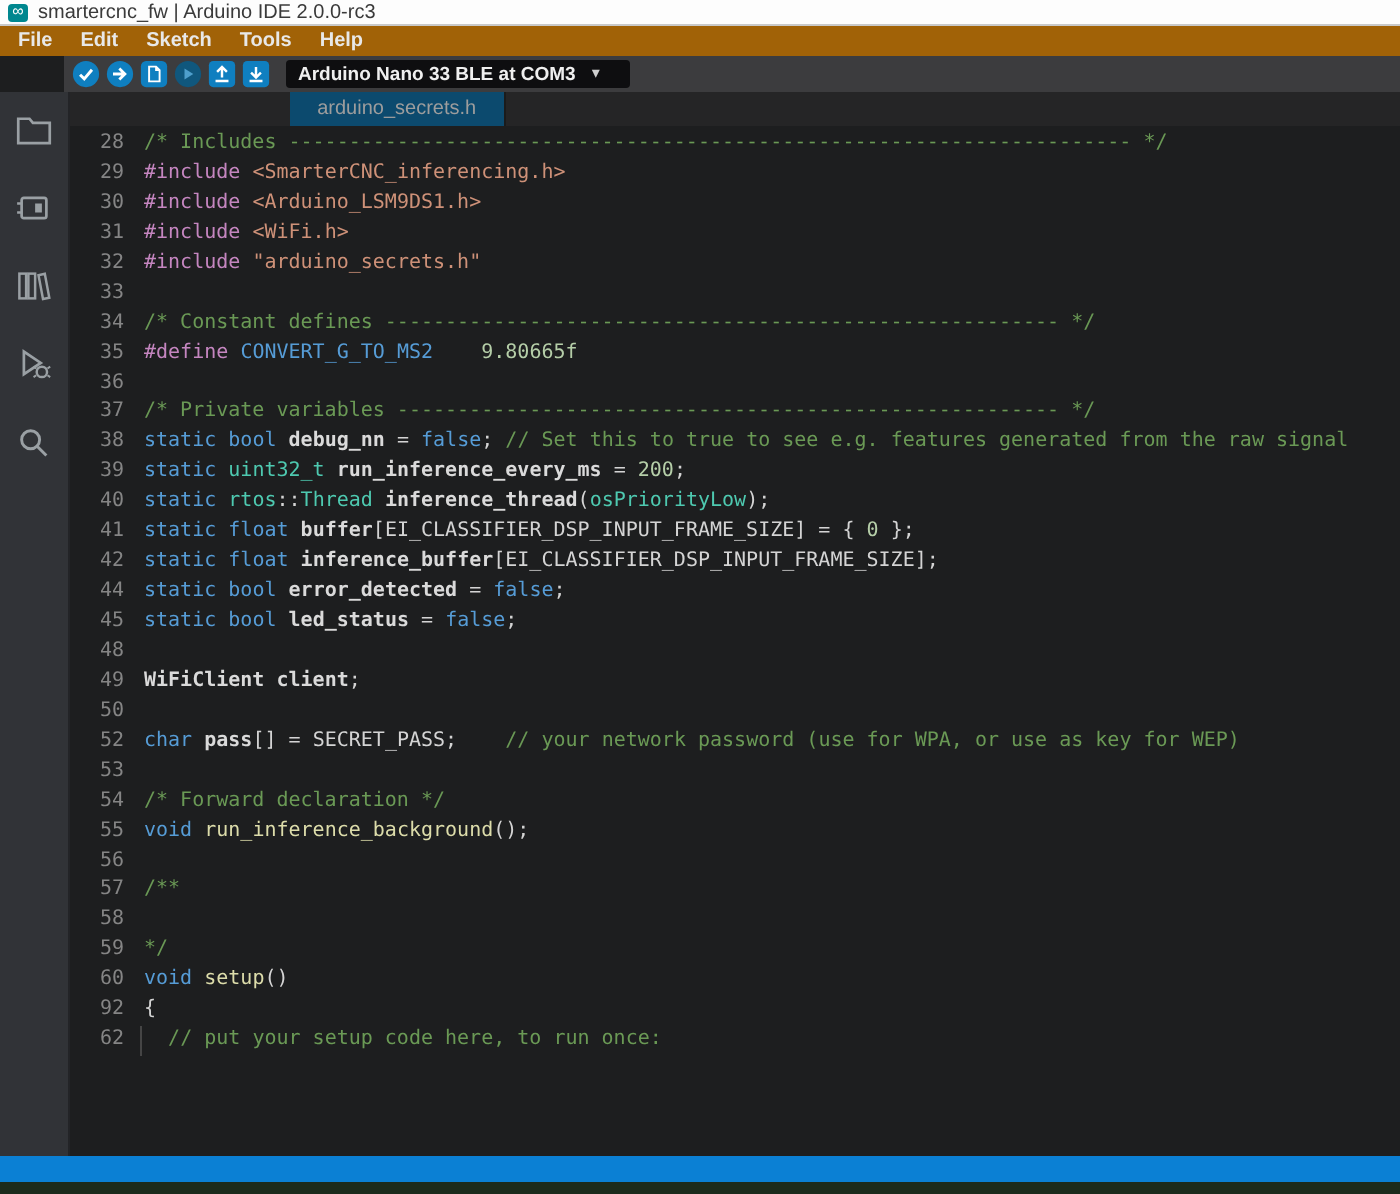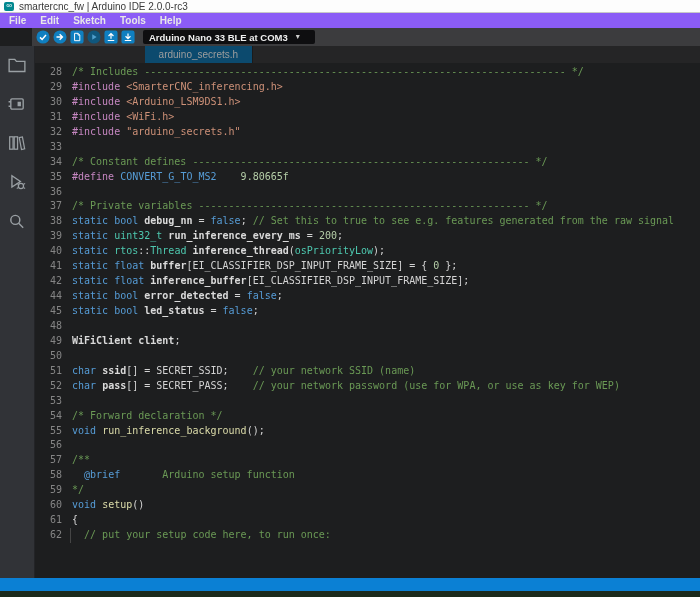--- a/index.html
+++ b/index.html
@@ -8,21 +8,21 @@
   .app { width: 700px; height: 597px; display: flex; flex-direction: column; }
 
   
   .titlebar { height: 13px; background: #fdfdfd; display: flex; align-items: center;
     padding: 0 4px; border-bottom: 1px solid #c9c9c9; flex: 0 0 auto; }
   .app-icon { width: 10px; height: 9px; background: #00878f; border-radius: 2px;
     color: #fff; font-size: 8px; line-height: 8px; text-align: center; margin-right: 5px; }
   .win-title { font-size: 10px; color: #3a3a3a; }
 
   
-  .menubar { height: 15px; background: #8b5cf6; display: flex; align-items: center;
+  .menubar { height: 15px; background: #a16207; display: flex; align-items: center;
     padding-left: 2px; flex: 0 0 auto; }
   .menu-item { color: #e8e8e8; font-size: 10px; font-weight: 700; padding: 0 7px; cursor: default; }
 
   
   .toolbar { height: 18px; background: #3c3c3e; display: flex; align-items: center;
     padding-left: 4px; gap: 3px; flex: 0 0 auto; margin-left: 32px; }
   .tbtn { width: 14px; height: 14px; display: flex; align-items: center; justify-content: center;
     background: transparent; border: 0; padding: 0; }
   .tbtn svg { display: block; }
   .board-selector { margin-left: 5px; height: 14px; background: #0e0e10; border-radius: 2px;
@@ -182,31 +182,30 @@
           <div class="line"><span class="ln">38</span><span class="code"><span class="tk-kw">static</span><span class="tk-d"> </span><span class="tk-kw">bool</span><span class="tk-d"> </span><span class="tk-var">debug_nn</span><span class="tk-d"> = </span><span class="tk-kw">false</span><span class="tk-d">; </span><span class="tk-c">// Set this to true to see e.g. features generated from the raw signal</span></span></div>
           <div class="line"><span class="ln">39</span><span class="code"><span class="tk-kw">static</span><span class="tk-d"> </span><span class="tk-type">uint32_t</span><span class="tk-d"> </span><span class="tk-var">run_inference_every_ms</span><span class="tk-d"> = </span><span class="tk-num">200</span><span class="tk-d">;</span></span></div>
           <div class="line"><span class="ln">40</span><span class="code"><span class="tk-kw">static</span><span class="tk-d"> </span><span class="tk-type">rtos</span><span class="tk-d">::</span><span class="tk-type">Thread</span><span class="tk-d"> </span><span class="tk-var">inference_thread</span><span class="tk-d">(</span><span class="tk-type">osPriorityLow</span><span class="tk-d">);</span></span></div>
           <div class="line"><span class="ln">41</span><span class="code"><span class="tk-kw">static</span><span class="tk-d"> </span><span class="tk-kw">float</span><span class="tk-d"> </span><span class="tk-var">buffer</span><span class="tk-d">[EI_CLASSIFIER_DSP_INPUT_FRAME_SIZE] = { </span><span class="tk-num">0</span><span class="tk-d"> };</span></span></div>
           <div class="line"><span class="ln">42</span><span class="code"><span class="tk-kw">static</span><span class="tk-d"> </span><span class="tk-kw">float</span><span class="tk-d"> </span><span class="tk-var">inference_buffer</span><span class="tk-d">[EI_CLASSIFIER_DSP_INPUT_FRAME_SIZE];</span></span></div>
           <div class="line"><span class="ln">44</span><span class="code"><span class="tk-kw">static</span><span class="tk-d"> </span><span class="tk-kw">bool</span><span class="tk-d"> </span><span class="tk-var">error_detected</span><span class="tk-d"> = </span><span class="tk-kw">false</span><span class="tk-d">;</span></span></div>
           <div class="line"><span class="ln">45</span><span class="code"><span class="tk-kw">static</span><span class="tk-d"> </span><span class="tk-kw">bool</span><span class="tk-d"> </span><span class="tk-var">led_status</span><span class="tk-d"> = </span><span class="tk-kw">false</span><span class="tk-d">;</span></span></div>
           <div class="line"><span class="ln">48</span><span class="code"></span></div>
           <div class="line"><span class="ln">49</span><span class="code"><span class="tk-var">WiFiClient</span><span class="tk-d"> </span><span class="tk-var">client</span><span class="tk-d">;</span></span></div>
           <div class="line"><span class="ln">50</span><span class="code"></span></div>
-          <div class="line"><span class="ln">51</span><span class="code"><span class="tk-kw">char</span><span class="tk-d"> </span><span class="tk-var">ssid</span><span class="tk-d">[] = SECRET_SSID;    </span><span class="tk-c">// your network SSID (name)</span></span></div>
           <div class="line"><span class="ln">52</span><span class="code"><span class="tk-kw">char</span><span class="tk-d"> </span><span class="tk-var">pass</span><span class="tk-d">[] = SECRET_PASS;    </span><span class="tk-c">// your network password (use for WPA, or use as key for WEP)</span></span></div>
           <div class="line"><span class="ln">53</span><span class="code"></span></div>
           <div class="line"><span class="ln">54</span><span class="code"><span class="tk-c">/* Forward declaration */</span></span></div>
           <div class="line"><span class="ln">55</span><span class="code"><span class="tk-kw">void</span><span class="tk-d"> </span><span class="tk-fn">run_inference_background</span><span class="tk-d">();</span></span></div>
           <div class="line"><span class="ln">56</span><span class="code"></span></div>
           <div class="line"><span class="ln">57</span><span class="code"><span class="tk-c">/**</span></span></div>
-          <div class="line"><span class="ln">58</span><span class="code"><span class="tk-d">  </span><span class="tk-kw">@brief</span><span class="tk-d">       </span><span class="tk-c">Arduino setup function</span></span></div>
+          <div class="line"><span class="ln">58</span></div>
           <div class="line"><span class="ln">59</span><span class="code"><span class="tk-c">*/</span></span></div>
           <div class="line"><span class="ln">60</span><span class="code"><span class="tk-kw">void</span><span class="tk-d"> </span><span class="tk-fn">setup</span><span class="tk-d">()</span></span></div>
-          <div class="line"><span class="ln">61</span><span class="code"><span class="tk-d">{</span></span></div>
+          <div class="line"><span class="ln">92</span><span class="code"><span class="tk-d">{</span></span></div>
           <div class="line"><span class="ln">62</span><span class="code guide"><span class="tk-d">  </span><span class="tk-c">// put your setup code here, to run once:</span></span></div>
         </div>
     </div>
 
   </div>
 
   <div class="statusbar"></div>
   <div class="bottom-strip"></div>
 
 </div>

